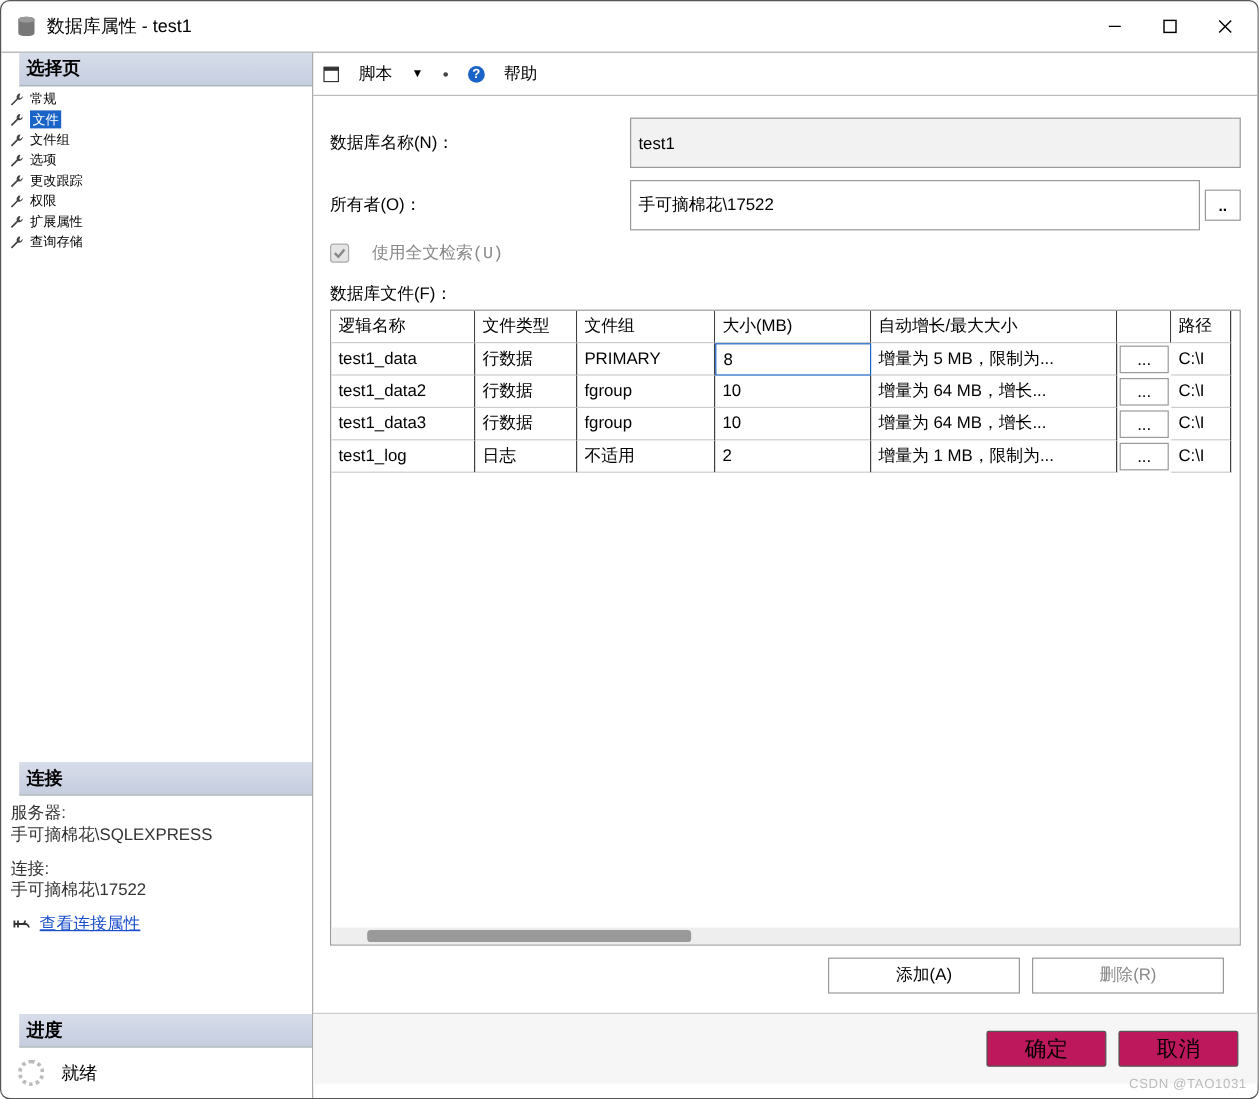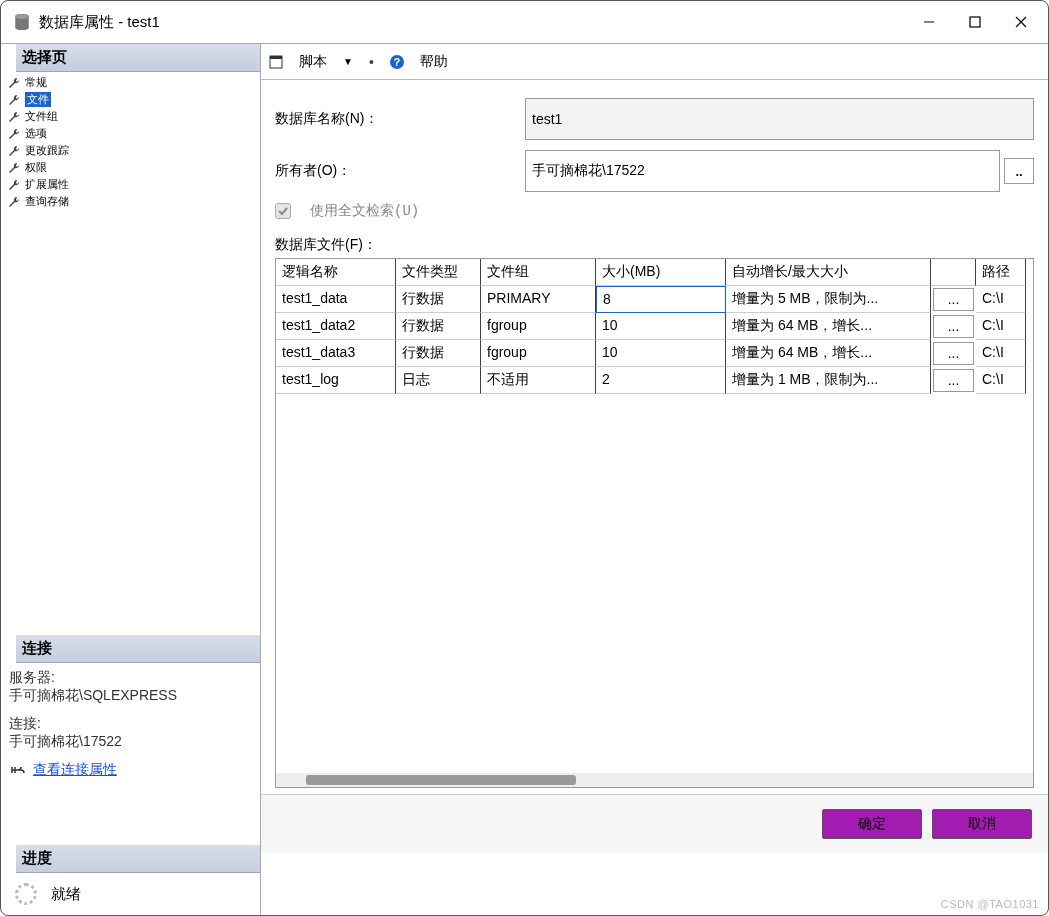--- a/index.html
+++ b/index.html
@@ -49,21 +49,21 @@
 .grid .hd, .grid .cell { border-right: 1px solid #404040; border-bottom: 1px solid #ccc; padding: 4px 6px; font-size: 14px; white-space: nowrap; overflow: hidden; }
 .grid .hd { background: #fff; }
 .grid .cell.sel { border: 1px solid #1a63c7; }
 .grid .cell.btncell { text-align: center; border: 1px solid #999; margin: 2px; padding: 0; line-height: 20px; background: #fff; }
 .hscroll { position: absolute; bottom: 0; left: 0; right: 0; height: 14px; background: #eee; }
 .hscroll .thumb { position: absolute; left: 30px; top: 2px; height: 10px; width: 270px; background: #999; border-radius: 3px; }
 .actionrow { display: flex; justify-content: flex-end; gap: 10px; padding: 10px 14px; }
 .actionrow .abtn { width: 160px; height: 30px; border: 1px solid #999; display: flex; align-items: center; justify-content: center; font-size: 14px; background: #fff; }
 .actionrow .abtn.disabled { color: #888; }
 .dlg-buttons { border-top: 1px solid #ccc; background: #f6f6f6; display: flex; justify-content: flex-end; gap: 10px; padding: 14px 16px; }
-.dlg-buttons .dbtn { width: 100px; height: 30px; border: 1px solid #555; display: flex; align-items: center; justify-content: center; font-size: 14px; background: #a21caf; border-radius: 2px; }
+.dlg-buttons .dbtn { width: 100px; height: 30px; border: 1px solid #555; display: flex; align-items: center; justify-content: center; font-size: 18px; background: #be185d; border-radius: 2px; }
 .watermark { position: fixed; right: 10px; bottom: 6px; font-size: 11px; color: #bbb; letter-spacing: .5px; }
 </style>
 </head>
 <body>
 
 <div class="window">
   <div class="titlebar">
     <svg class="db-icon" viewBox="0 0 16 16">
         <ellipse cx="8" cy="3" rx="6" ry="2.2" fill="#555"></ellipse>
         <path d="M2 3v10c0 1.2 2.7 2.2 6 2.2s6-1 6-2.2V3" fill="#777"></path>
@@ -236,20 +236,24 @@
               <div class="cell">不适用</div>
               <div class="cell">2</div>
               <div class="cell">增量为 1 MB，限制为...</div>
               <div class="cell btncell">...</div>
               <div class="cell">C:\I</div>
             </div>
           <div class="hscroll">
               <div class="thumb"></div>
             </div>
         </div>
+        <div class="actionrow">
+          <div class="abtn">添加(A)</div>
+          <div class="abtn disabled">删除(R)</div>
+        </div>
       </div>
 
       <div class="dlg-buttons">
         <div class="dbtn">确定</div>
         <div class="dbtn">取消</div>
       </div>
     </div>
   </div>
 </div>
 <div class="watermark">CSDN @TAO1031</div>

